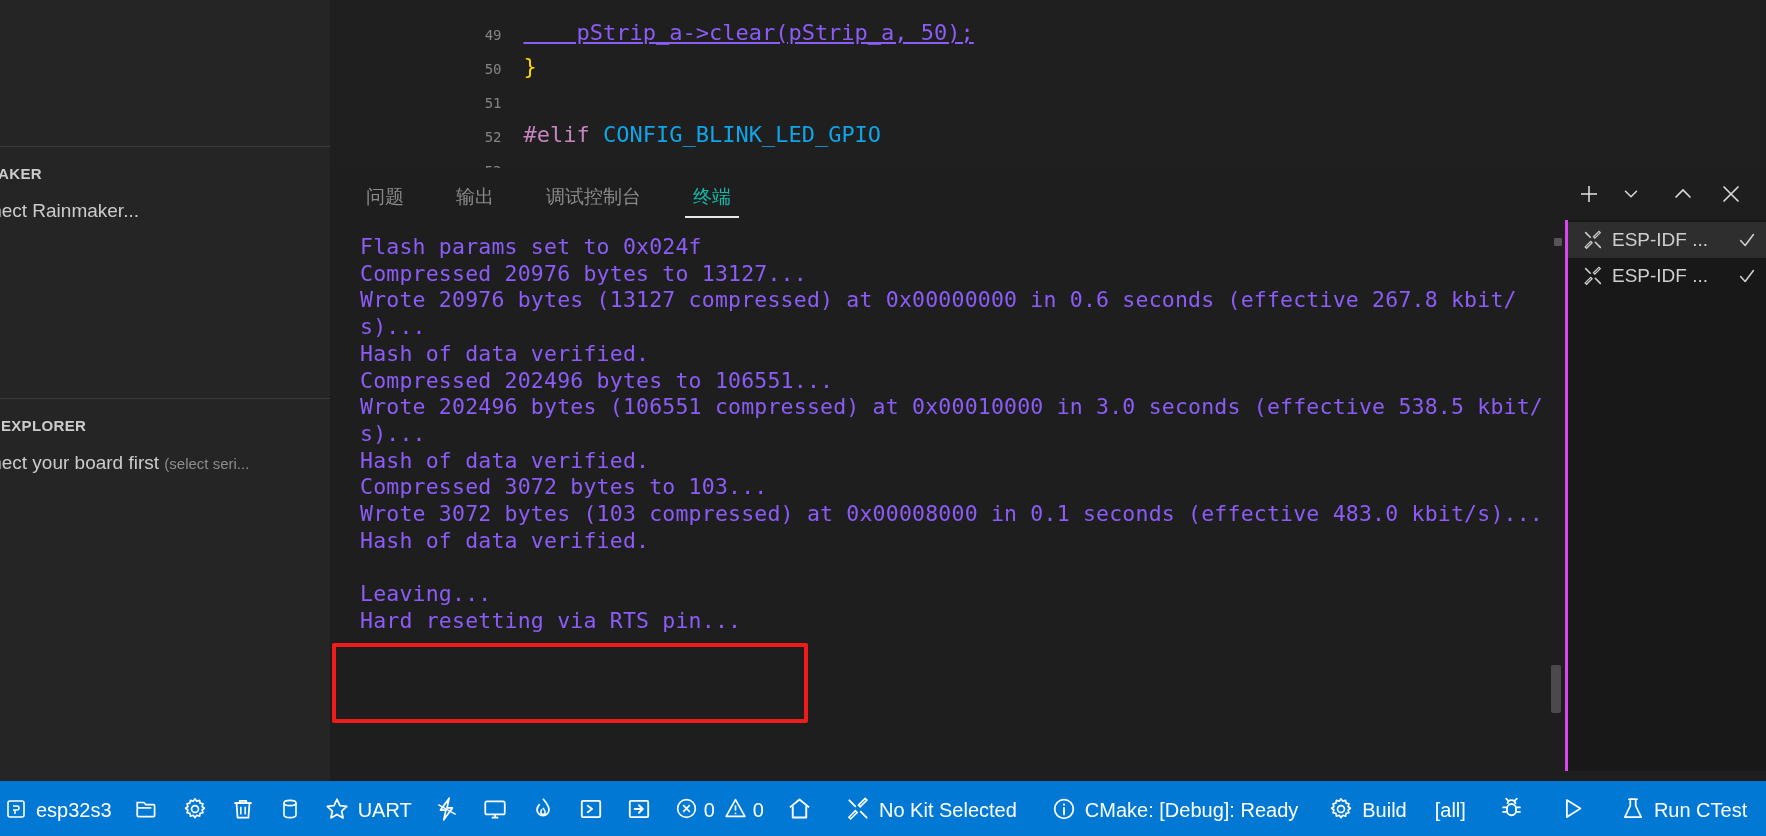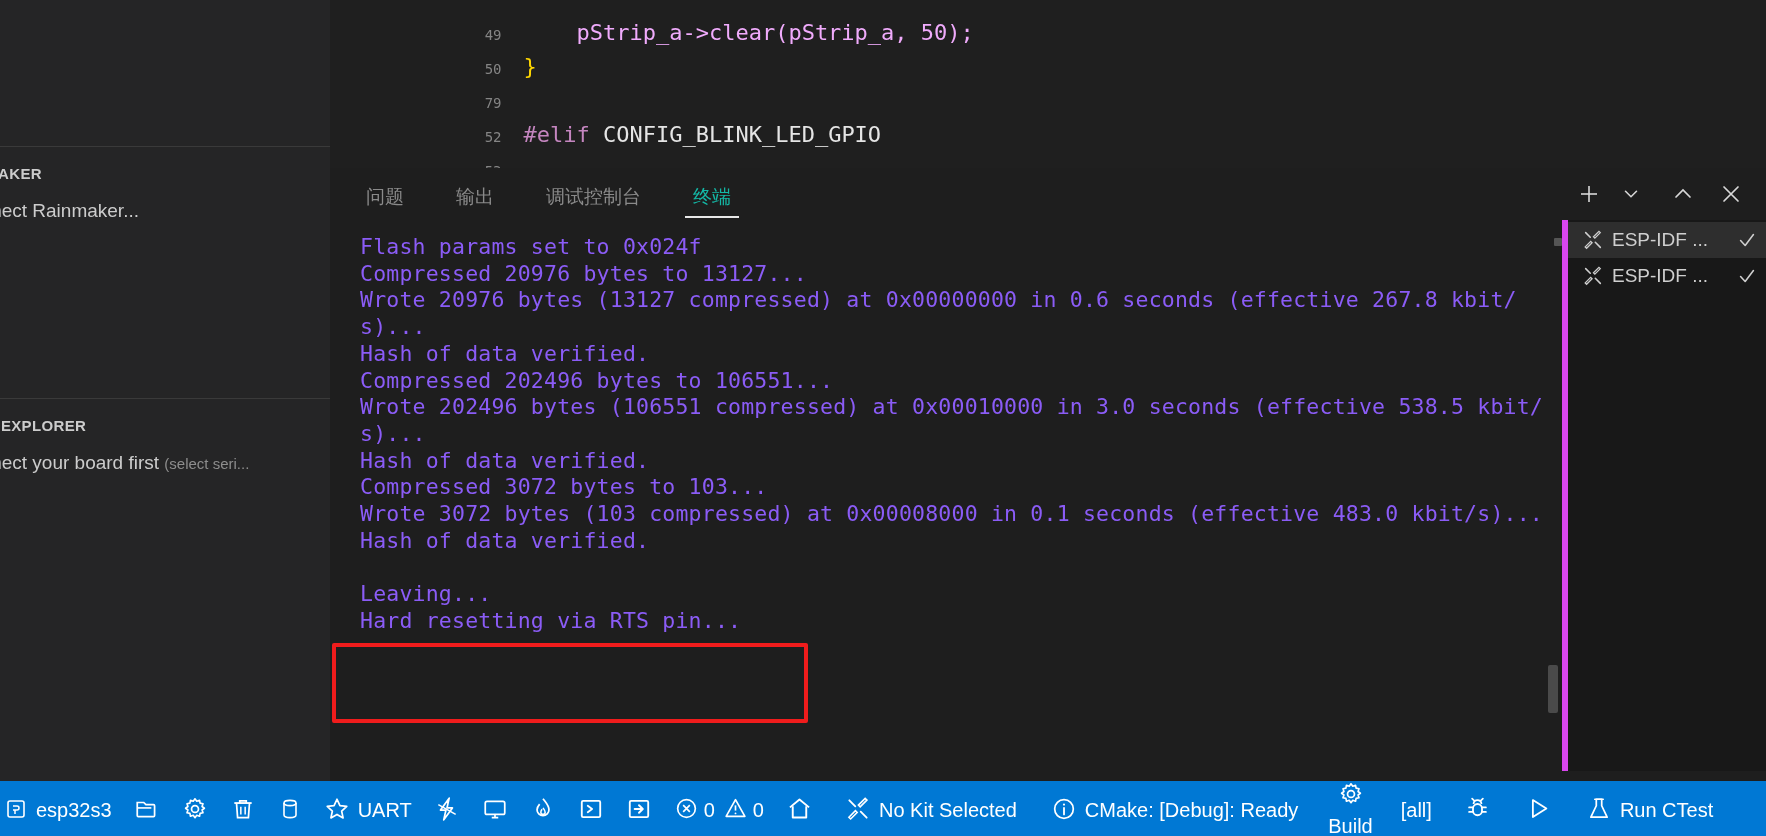--- a/index.html
+++ b/index.html
@@ -70,23 +70,23 @@
     font-size: 22px;
   }
   .ln {
     display: inline-block;
     width: 92px;
     text-align: right;
     color: #858585;
     font-size: 14px;
   }
   .code-body { padding-left: 22px; }
-  .tok-plain   { color: #f0abfc; }
+  .tok-plain   { color: #8b5cf6; text-decoration: underline; }
   .tok-kw      { color: #c586c0; }
-  .tok-macro   { color: #e5e5e5; }
+  .tok-macro   { color: #0ea5e9; }
   .tok-punc    { color: #ffd700; }
   .editor-bottom-border {
     position:absolute; left:330px; top:177px; width:1436px; height:1px;
     background:#3c3c3c;
   }
 
   
   .panel {
     position: absolute;
     left: 330px; top: 168px;
@@ -176,21 +176,21 @@
     border: 4px solid #f01c1c;
     box-sizing: border-box;
     pointer-events: none;
     border-radius: 2px;
   }
 
   
   .term-list {
     flex: 0 0 198px;
     background: #181818;
-    border-left: 6px solid #d946ef;
+    border-left: 3px solid #d946ef;
     position: relative;
     padding-top: 2px;
   }
   .term-list-handle {
     position: absolute;
     left: -14px; top: 18px;
     width: 8px; height: 8px;
     background: #555;
     border-radius: 1px;
   }
@@ -267,21 +267,21 @@
   <div class="bottom-left-dark"></div>
 
   <div class="editor">
     <div class="code-line" style="top:-18px;">
       <span class="ln">49</span><span class="code-body tok-plain">    pStrip_a-&gt;clear(pStrip_a, 50);</span>
     </div>
     <div class="code-line" style="top:16px;">
       <span class="ln">50</span><span class="code-body tok-punc">}</span>
     </div>
     <div class="code-line" style="top:50px;">
-      <span class="ln">79</span><span class="code-body tok-plain"></span>
+      <span class="ln">51</span><span class="code-body tok-plain"></span>
     </div>
     <div class="code-line" style="top:84px;">
       <span class="ln">52</span><span class="code-body"><span class="tok-kw">#elif</span><span class="tok-macro"> CONFIG_BLINK_LED_GPIO</span></span>
     </div>
     <div class="code-line" style="top:118px;">
       <span class="ln">53</span><span class="code-body tok-plain"></span>
     </div>
     <div class="code-line" style="top:152px;">
       
     </div>
@@ -491,21 +491,21 @@
 
     <div class="sb-item" style="margin-left:12px;">
       <svg width="26" height="26" viewBox="0 0 24 24">
         <circle cx="12" cy="12" r="8.6" stroke="#fff" stroke-width="1.6" fill="none"></circle>
         <path d="M12 11 v6" stroke="#fff" stroke-width="1.7" fill="none" stroke-linecap="round"></path>
         <circle cx="12" cy="7.9" r="1" fill="#fff"></circle>
       </svg>
       <span class="sb-label">CMake: [Debug]: Ready</span>
     </div>
 
-    <div class="sb-item" style="margin-left:8px;flex-direction:column;">
+    <div class="sb-item" style="margin-left:8px;">
       <svg width="26" height="26" viewBox="0 0 24 24">
         <circle cx="12" cy="12" r="3.2" stroke="#fff" stroke-width="1.6" fill="none"></circle>
         <path d="M12 2.6 l1.6 2.2 2.6-.9 .5 2.7 2.7 .5 -.9 2.6 2.2 1.6 -2.2 1.6 .9 2.6 -2.7 .5 -.5 2.7 -2.6-.9 -1.6 2.2 -1.6-2.2 -2.6 .9 -.5-2.7 -2.7-.5 .9-2.6 -2.2-1.6 2.2-1.6 -.9-2.6 2.7-.5 .5-2.7 2.6 .9 z" stroke="#fff" stroke-width="1.5" fill="none" stroke-linejoin="round"></path>
       </svg>
       <span class="sb-label">Build</span>
     </div>
 
     <div class="sb-item" style="margin-left:6px;">
       <span class="sb-label">[all]</span>
     </div>

